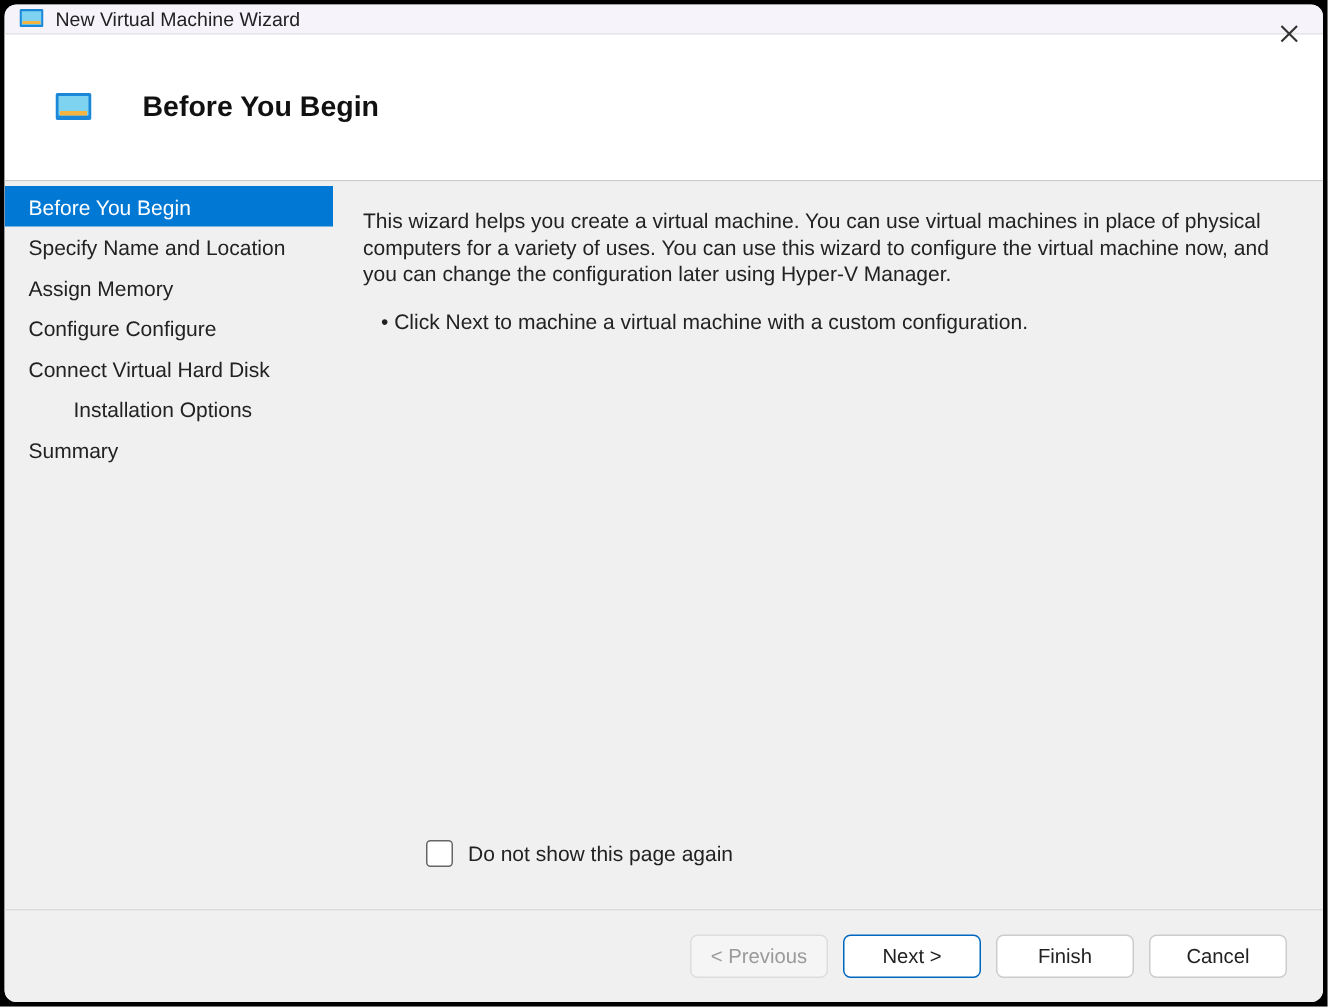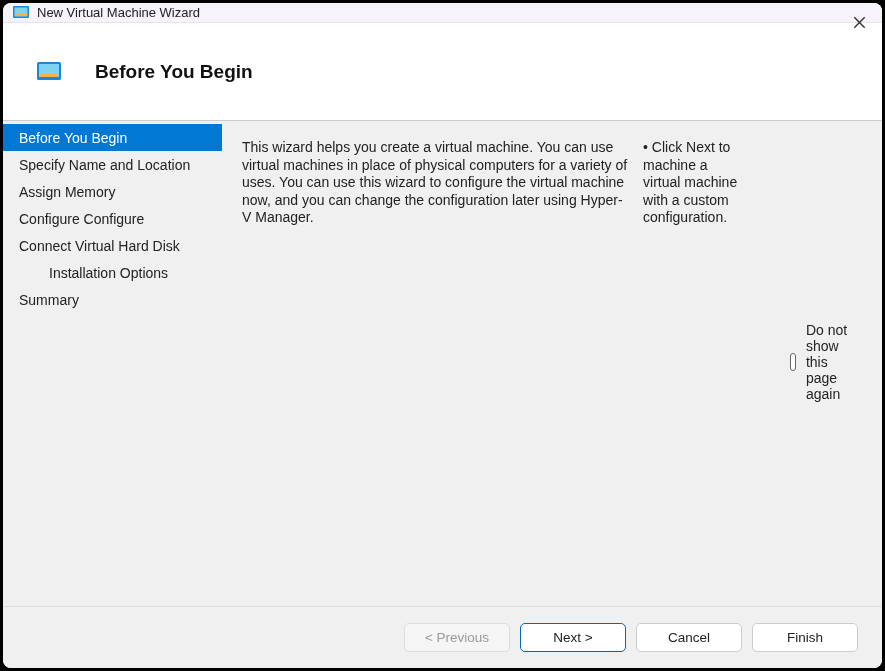--- a/index.html
+++ b/index.html
@@ -95,20 +95,21 @@
     }
     .sidebar-item.indent { padding-left: 46px; }
     .sidebar-item.active {
       background: #0078d4;
       color: #fff;
     }
     .content {
       flex: 1;
       padding: 18px 30px 10px 20px;
       display: flex;
+      flex-direction: column;
       color: #222;
       font-size: 14px;
     }
     .content p { line-height: 1.25; margin-bottom: 14px; }
     .content ul { list-style: none; padding-left: 12px; }
     .content li::before { content: "• "; }
     .content li { line-height: 1.25; }
     .spacer { flex: 1; }
     .checkbox-row {
       display: flex;
@@ -128,21 +129,21 @@
       height: 62px;
       background: #f0f0f0;
       border-top: 1px solid #ddd;
       display: flex;
       align-items: center;
       justify-content: flex-end;
       gap: 10px;
       padding-right: 24px;
     }
     .btn {
-      width: 106px;
+      width: 92px;
       height: 29px;
       border: 1px solid #ccc;
       border-radius: 5px;
       background: #fff;
       font-size: 13.5px;
       color: #222;
       cursor: pointer;
       display: flex;
       align-items: center;
       justify-content: center;
@@ -219,17 +220,17 @@
       <div class="checkbox-row">
         <div class="checkbox"></div>
         <span>Do not show this page again</span>
       </div>
     </div>
   </div>
 
   <div class="footer">
     <div class="btn disabled">&lt; Previous</div>
     <div class="btn primary">Next &gt;</div>
+    <div class="btn">Finish</div>
     <div class="btn">Cancel</div>
-    <div class="btn">Finish</div>
   </div>
 
 </div>
 
 </body></html>

